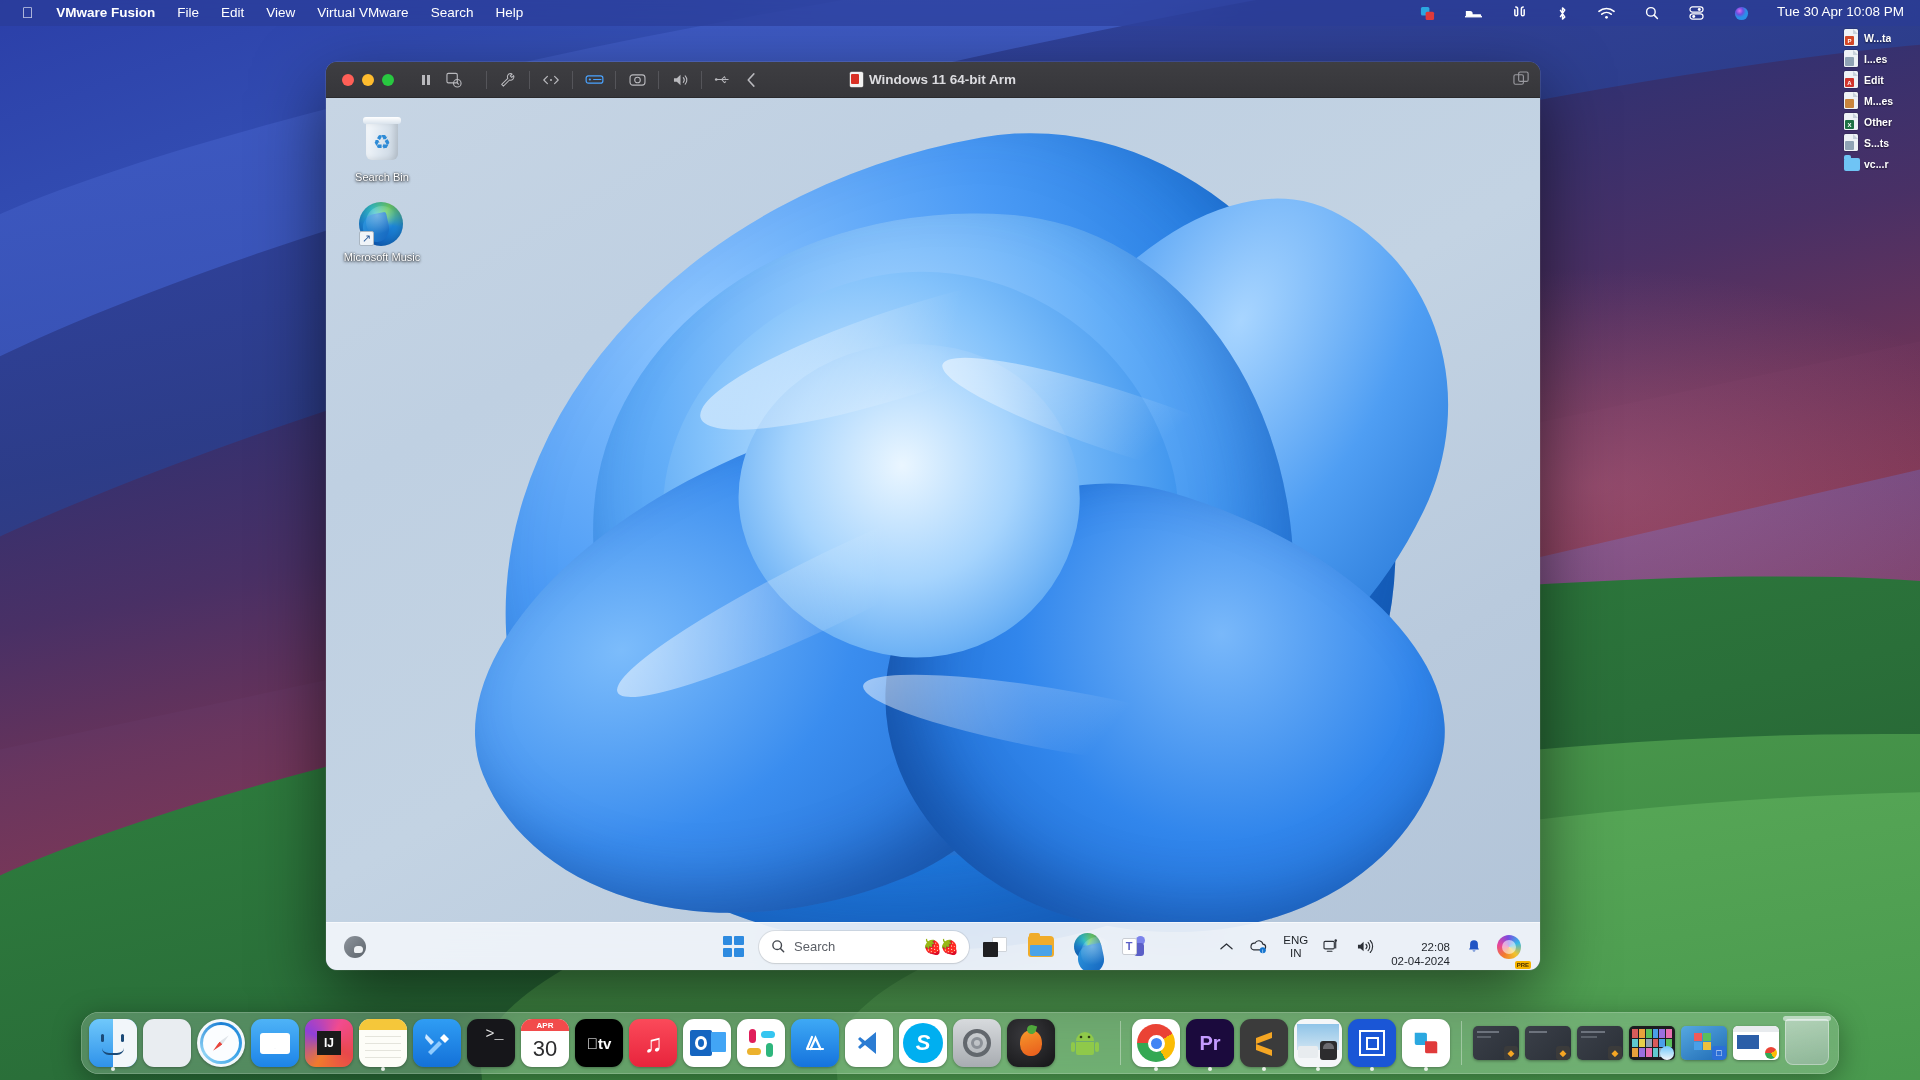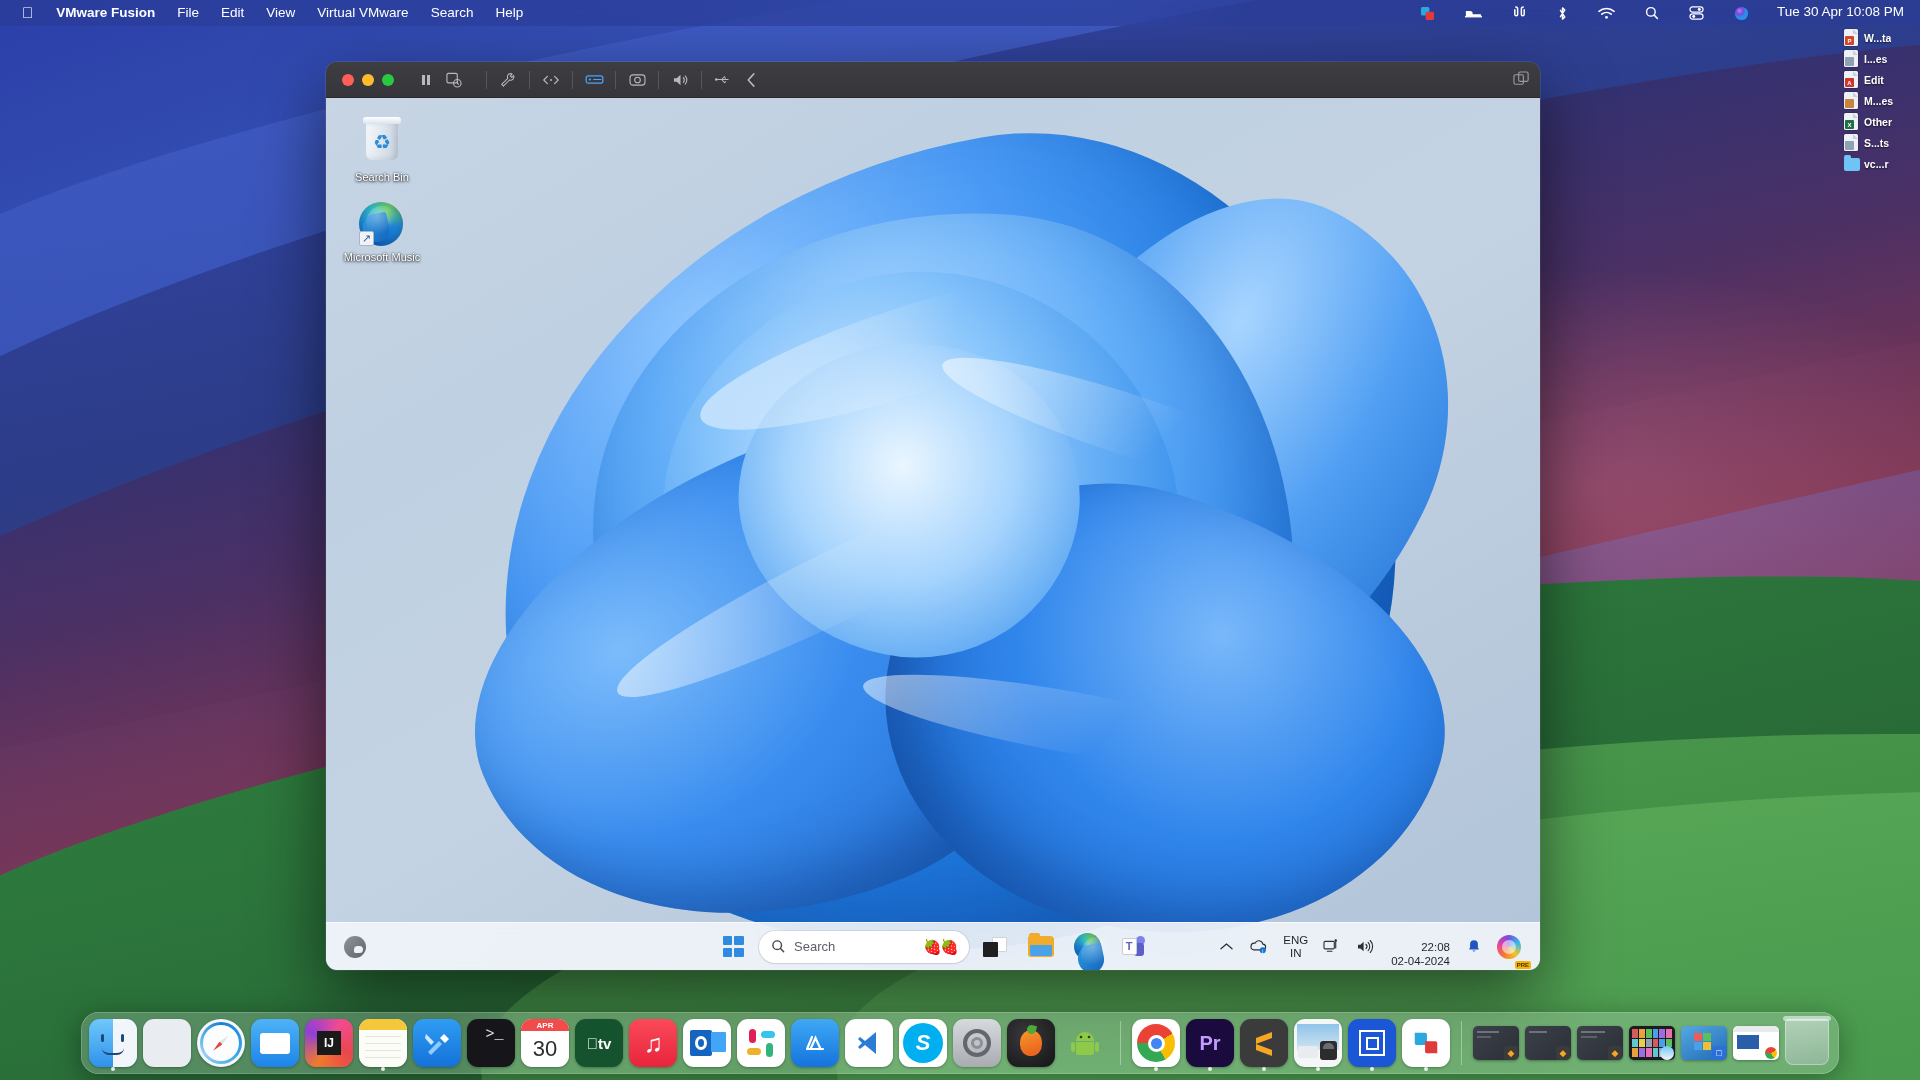--- a/index.html
+++ b/index.html
@@ -504,20 +504,24 @@
             <path d="M8 7l3-3 1 1.6M8 7l3 3.4 1.4-1" stroke="currentColor" stroke-width="1.1" fill="none" stroke-linecap="round"></path>
           </svg>
       </div>
       <div class="tb-btn">
         <svg width="13" height="16" viewBox="0 0 13 17">
             <path d="M9 2L3 8.5 9 15" stroke="currentColor" stroke-width="1.6" fill="none" stroke-linecap="round" stroke-linejoin="round"></path>
           </svg>
       </div>
     </div>
 
+    <div id="vm-title">
+      <span class="title-ico"></span>
+      <span>Windows 11 64-bit Arm</span>
+    </div>
 
     <div id="vm-unity">
       <svg width="17" height="17" viewBox="0 0 18 18">
           <rect x="1" y="4" width="10" height="10" rx="1.6" stroke="currentColor" stroke-width="1.2" fill="none"></rect>
           <rect x="6" y="1" width="10" height="10" rx="1.6" stroke="currentColor" stroke-width="1.2" fill="none"></rect>
         </svg>
     </div>
   </div>
 
   <div id="win-screen">
@@ -734,21 +738,21 @@
   </div>
 
   <div class="dock-item">
     <div class="dock-icn" style="background:#fff;flex-direction:column">
       <div style="width:100%;height:12px;background:#f24b4b;color:#fff;font-size:8px;font-weight:bold;display:flex;align-items:center;justify-content:center">APR</div>
       <div style="flex:1;display:flex;align-items:center;justify-content:center;color:#2c2c2e;font-size:22px;line-height:22px">30</div>
     </div>
   </div>
 
   <div class="dock-item">
-    <div class="dock-icn" style="background:#14532d">
+    <div class="dock-icn" style="background:#000000">
       <span style="color:#fff;font-size:15px;line-height:15px;font-weight:bold">tv</span>
     </div>
   </div>
 
   <div class="dock-item">
     <div class="dock-icn" style="background:linear-gradient(180deg,#fb4a5a,#e8243c)">
       <span style="color:#fff;font-size:25px;line-height:25px">♫</span>
     </div>
   </div>
 

